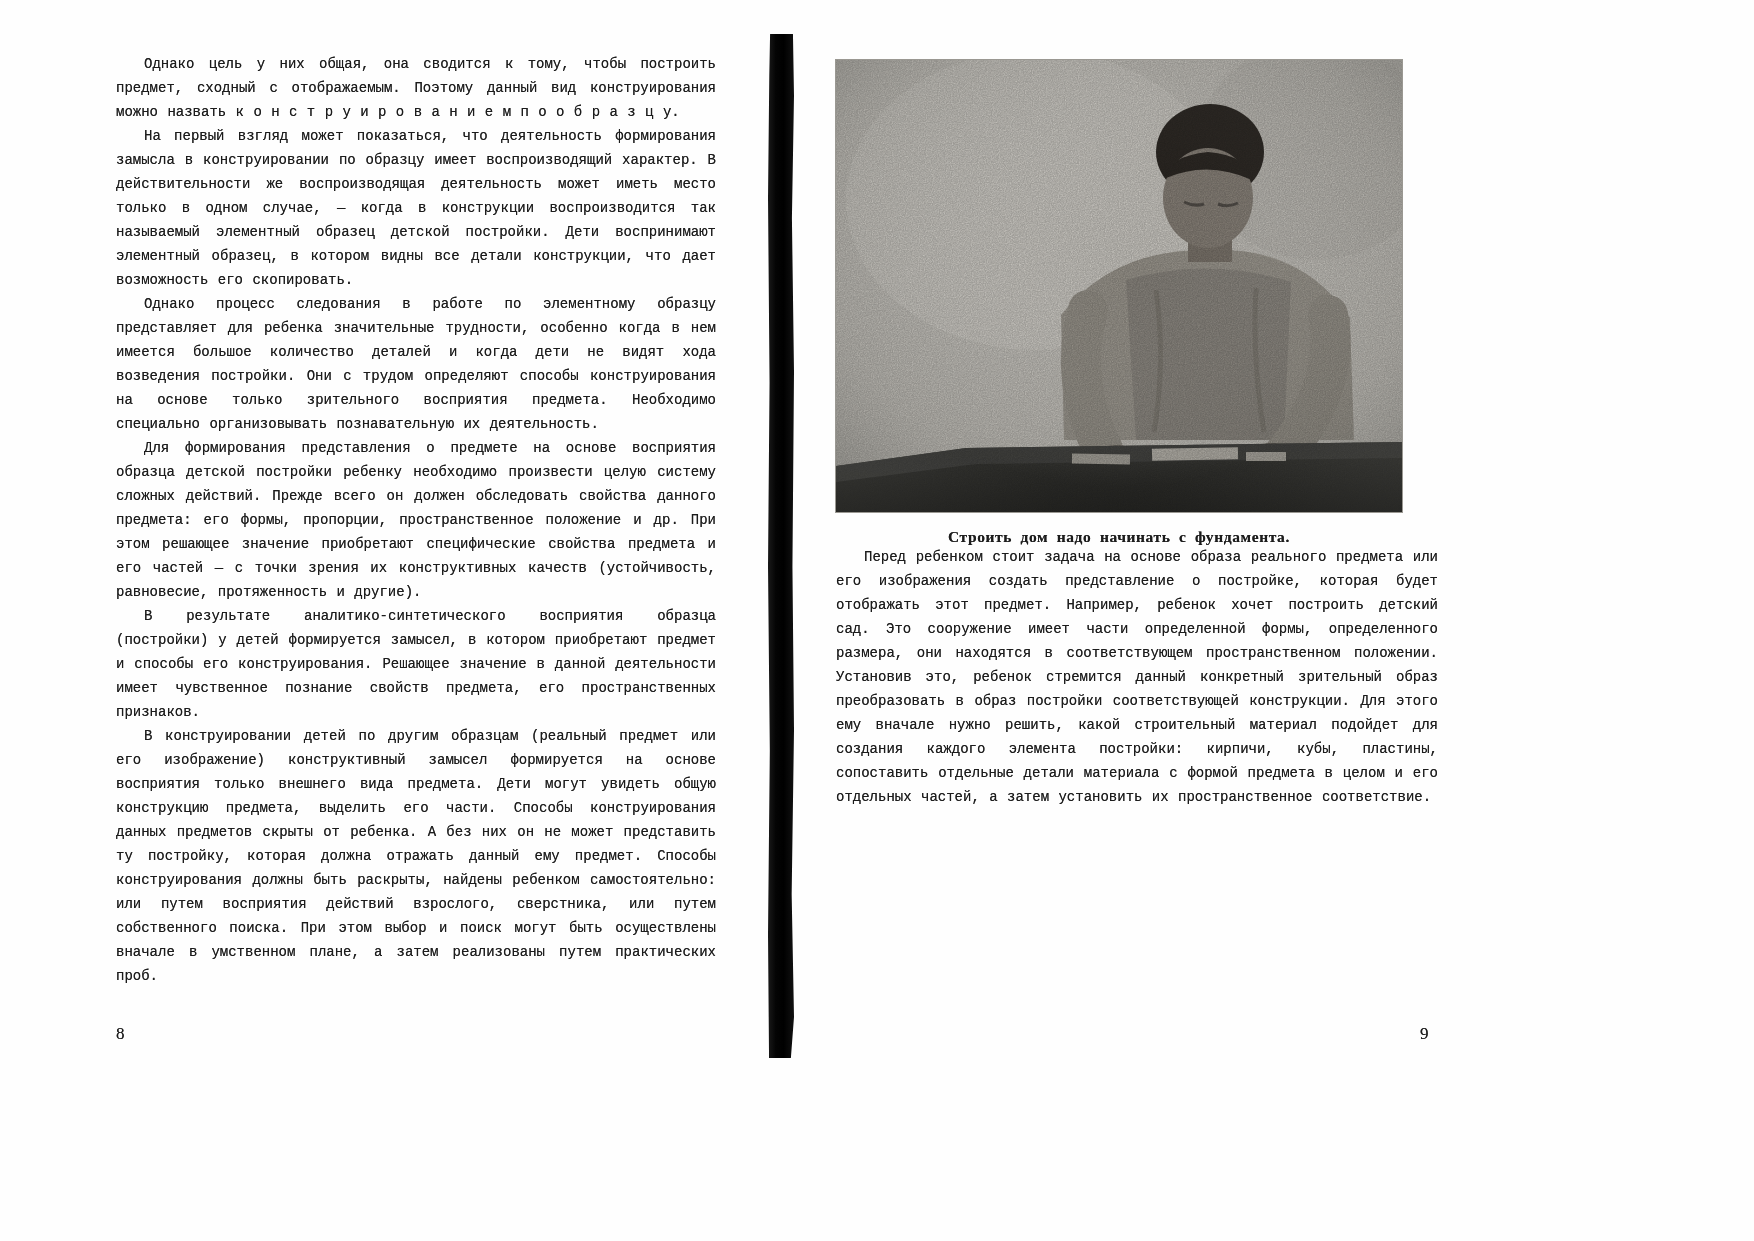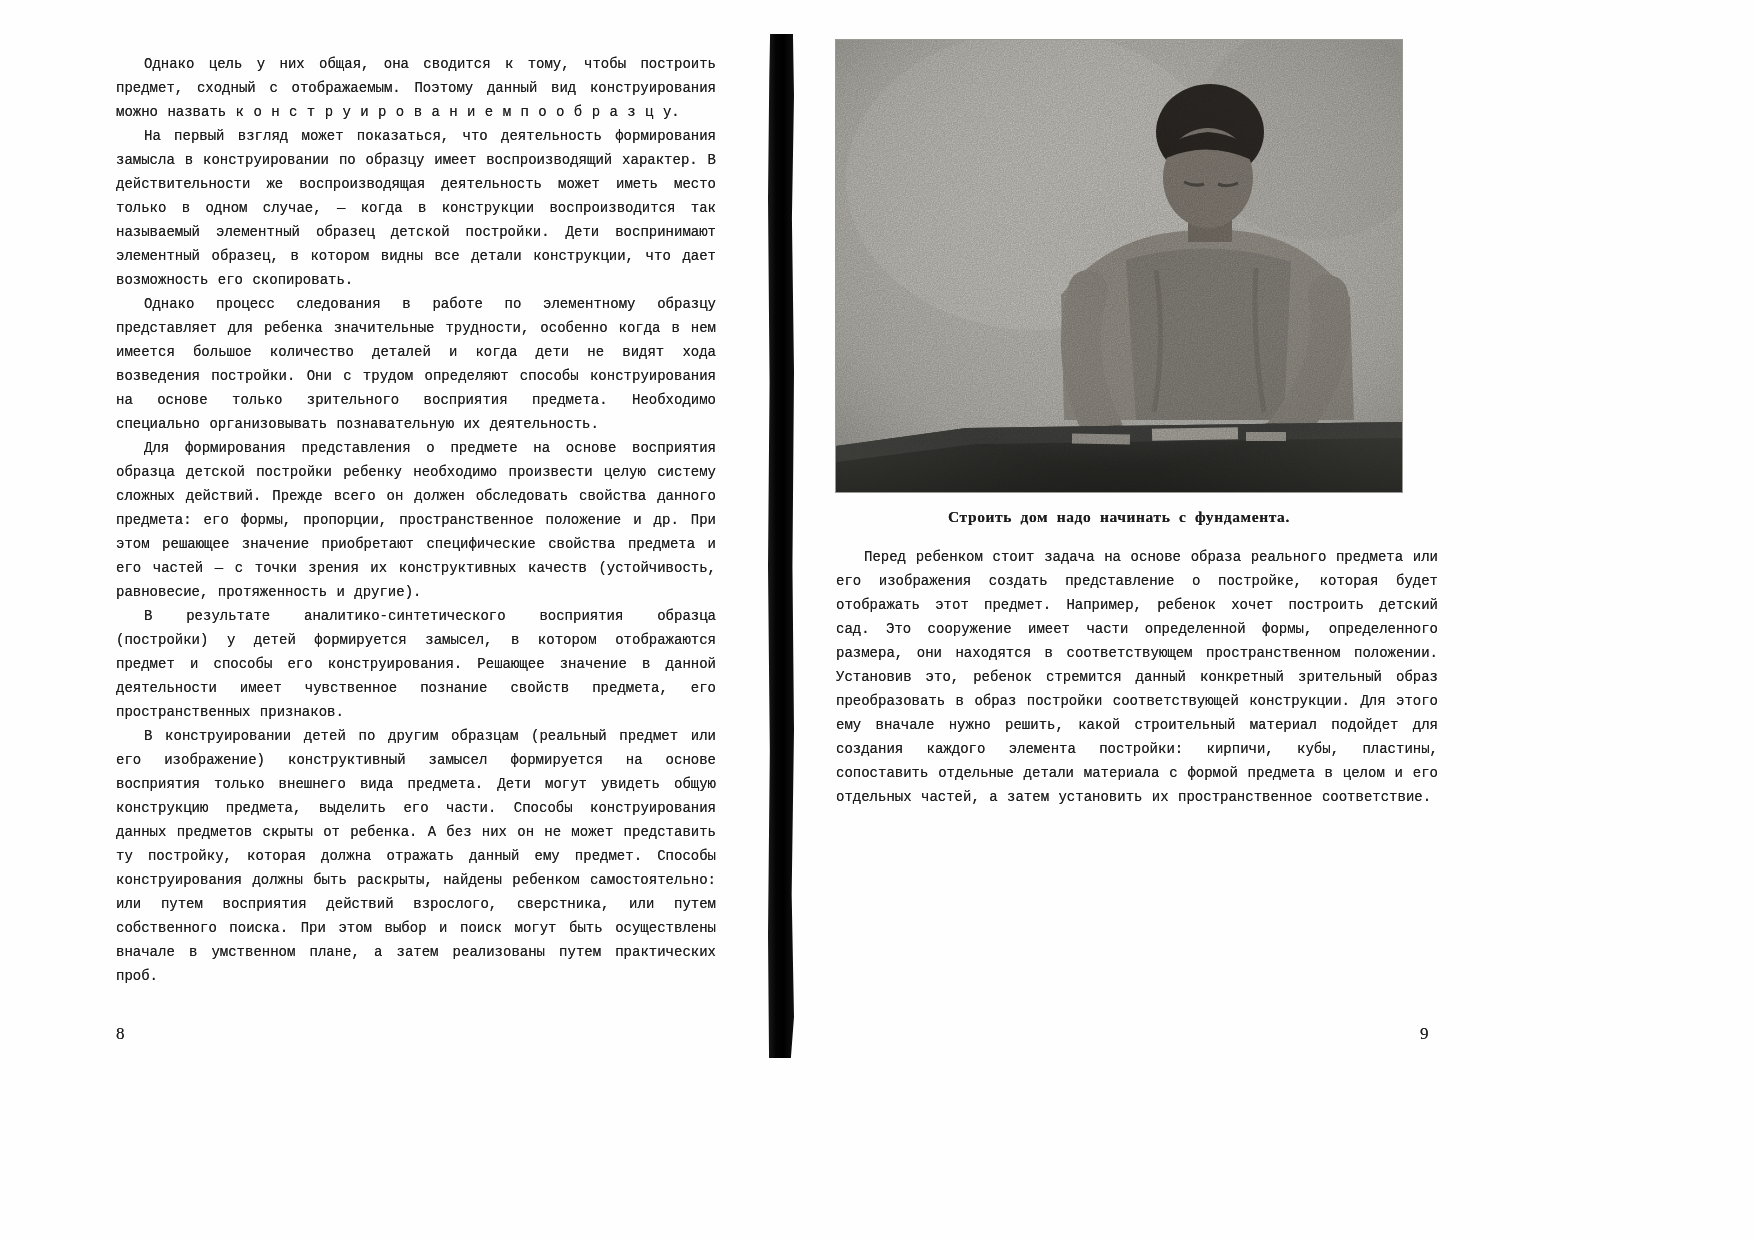--- a/index.html
+++ b/index.html
@@ -44,21 +44,21 @@
     width: 26px;
     height: 1024px;
     background: linear-gradient(90deg, #1a1a1a 0%, #040404 30%, #000 60%, #111 100%);
     filter: blur(0.6px);
     clip-path: polygon(8% 0%, 96% 0%, 100% 6%, 92% 18%, 100% 33%, 94% 52%, 100% 68%, 91% 84%, 100% 96%, 88% 100%, 4% 100%, 0% 88%, 7% 70%, 0% 52%, 6% 34%, 0% 16%, 5% 4%);
   }
 
   figure#photo-figure {
     position: absolute;
     left: 836px;
-    top: 40px;
+    top: 60px;
     width: 566px;
     margin: 0;
   }
   #photo-frame {
     width: 566px;
     height: 452px;
     display: block;
     outline: 1px solid #9a9892;
   }
   figcaption {
@@ -74,21 +74,21 @@
 </head>
 <body>
 
 <div id="scan">
 
   <div id="left-column" class="text-column">
     <p>Однако цель у них общая, она сводится к тому, чтобы построить предмет, сходный с отображаемым. Поэтому данный вид конструирования можно назвать к о н с т р у и р о в а н и е м  п о  о б р а з ц у.</p>
     <p>На первый взгляд может показаться, что деятельность формирования замысла в конструировании по образцу имеет воспроизводящий характер. В действительности же воспроизводящая деятельность может иметь место только в одном случае, — когда в конструкции воспроизводится так называемый элементный образец детской постройки. Дети воспринимают элементный образец, в котором видны все детали конструкции, что дает возможность его скопировать.</p>
     <p>Однако процесс следования в работе по элементному образцу представляет для ребенка значительные трудности, особенно когда в нем имеется большое количество деталей и когда дети не видят хода возведения постройки. Они с трудом определяют способы конструирования на основе только зрительного восприятия предмета. Необходимо специально организовывать познавательную их деятельность.</p>
     <p>Для формирования представления о предмете на основе восприятия образца детской постройки ребенку необходимо произвести целую систему сложных действий. Прежде всего он должен обследовать свойства данного предмета: его формы, пропорции, пространственное положение и др. При этом решающее значение приобретают специфические свойства предмета и его частей — с точки зрения их конструктивных качеств (устойчивость, равновесие, протяженность и другие).</p>
-    <p>В результате аналитико-синтетического восприятия образца (постройки) у детей формируется замысел, в котором отображаются предмет и способы его конструирования. Решающее значение в данной деятельности имеет чувственное познание свойств предмета, его пространственных признаков.</p>
+    <p>В результате аналитико-синтетического восприятия образца (постройки) у детей формируется замысел, в котором приобретают предмет и способы его конструирования. Решающее значение в данной деятельности имеет чувственное познание свойств предмета, его пространственных признаков.</p>
     <p>В конструировании детей по другим образцам (реальный предмет или его изображение) конструктивный замысел формируется на основе восприятия только внешнего вида предмета. Дети могут увидеть общую конструкцию предмета, выделить его части. Способы конструирования данных предметов скрыты от ребенка. А без них он не может представить ту постройку, которая должна отражать данный ему предмет. Способы конструирования должны быть раскрыты, найдены ребенком самостоятельно: или путем восприятия действий взрослого, сверстника, или путем собственного поиска. При этом выбор и поиск могут быть осуществлены вначале в умственном плане, а затем реализованы путем практических проб.</p>
   </div>
   <div id="page-number-left" class="page-number">8</div>
 
   <div id="gutter-bar"></div>
 
   <figure id="photo-figure">
     <svg id="photo-frame" viewBox="0 0 566 452" role="img">
       <defs>
         <filter id="grain">

